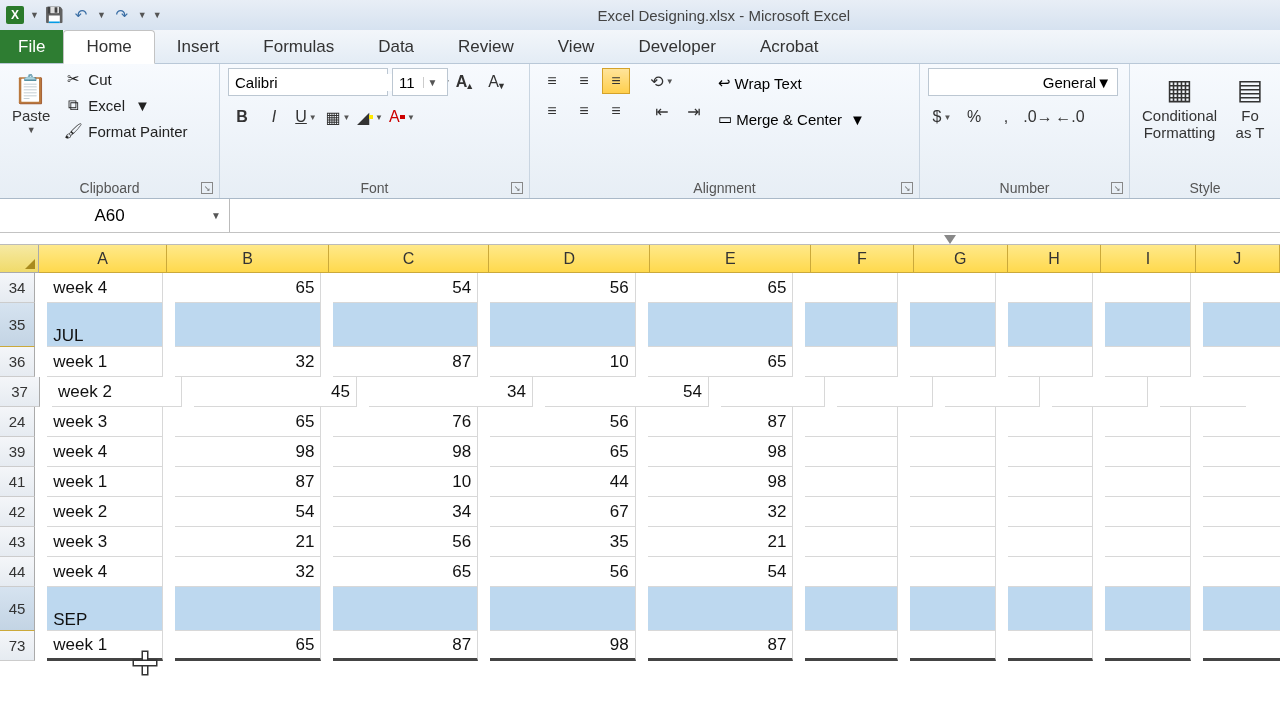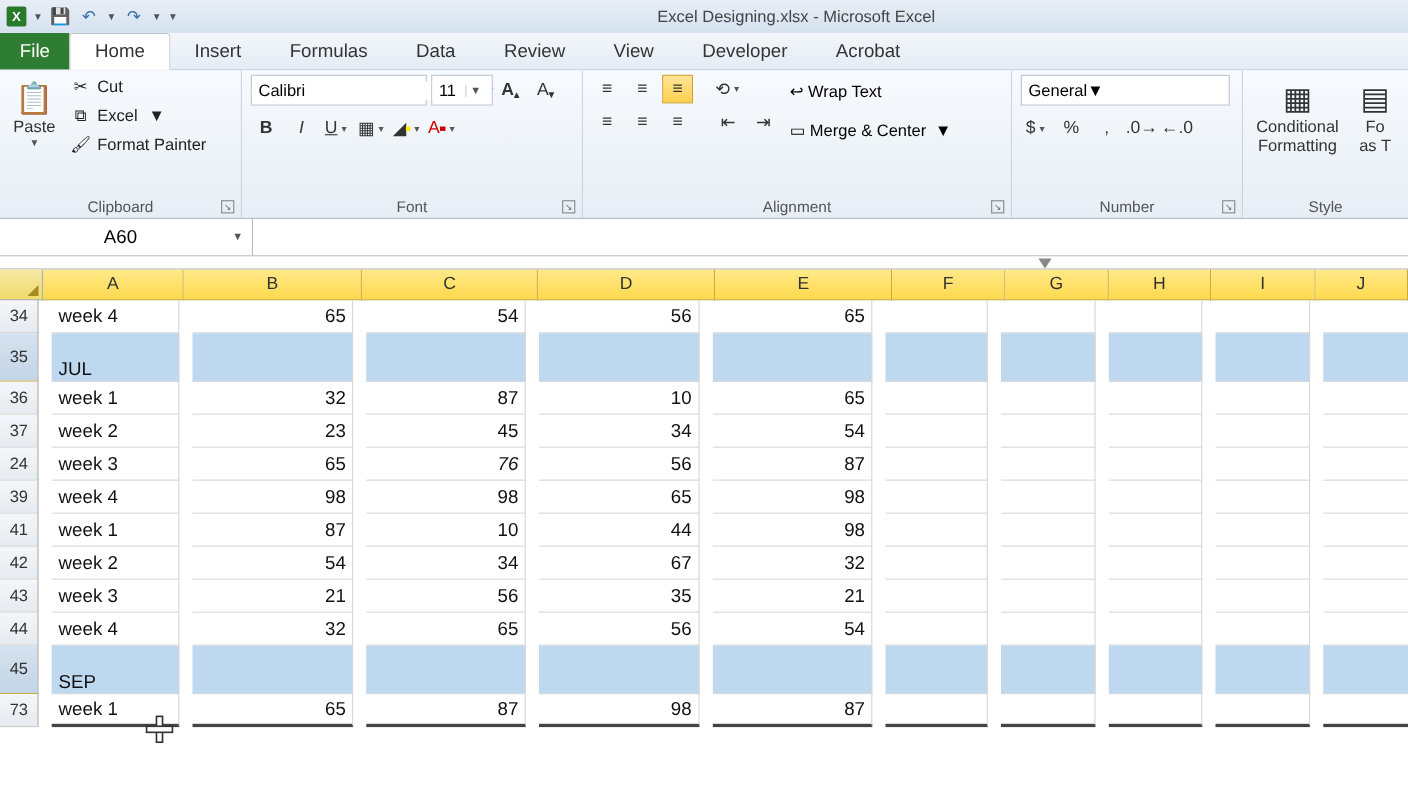--- a/index.html
+++ b/index.html
@@ -36,21 +36,21 @@
 .font-drop input { border:none; outline:none; font-size:15px; padding:0 6px; }
 .font-drop .ar { width:18px; text-align:center; color:#555; font-size:10px; border-left:1px solid #ccc; }
 .hstack { display:flex; gap:4px; align-items:center; }
 .sq { width:28px; height:26px; display:flex; align-items:center; justify-content:center; border:1px solid transparent; cursor:pointer; font-size:16px; color:#333; }
 .sq.on { background:linear-gradient(#ffe49a,#ffcf4d); border-color:#d4a22a; }
 .sq .sub { font-size:9px; position:relative; top:4px; left:-2px; }
 .sq .ddtiny { font-size:8px; margin-left:2px; color:#555; }
 .colorstrip { width:18px; height:4px; display:block; }
 .wrap-mc { display:flex; flex-direction:column; gap:6px; }
 .wrap-mc .row { display:flex; align-items:center; gap:4px; font-size:15px; cursor:pointer; padding:2px 4px; }
-.numfmt { border:1px solid #bcc7d2; background:#fff; width:190px; height:28px; display:flex; align-items:center; justify-content:flex-start; padding:0 6px; font-size:15px; }
+.numfmt { border:1px solid #bcc7d2; background:#fff; width:190px; height:28px; display:flex; align-items:center; justify-content:flex-end; padding:0 6px; font-size:15px; }
 
 
 .fbar { height:34px; display:flex; border-bottom:1px solid #c3c3c3; }
 .namebox { width:230px; border-right:1px solid #bbb; display:flex; align-items:center; padding:0 8px; font-size:17px; }
 .namebox .nbv { flex:1; text-align:center; }
 .namebox .nbd { font-size:10px; color:#555; }
 .fxarea { flex:1; display:flex; align-items:center; font-size:17px; }
 .fxarea .circ { width:26px; height:26px; border:1px solid #bbb; border-radius:50%; margin:0 8px; background:radial-gradient(#fff,#e8e8e8); }
 .fxarea .fx { font-style:italic; color:#555; width:80px; text-align:right; padding-right:12px; }
 .fxarea .fv { padding-left:6px; }
@@ -308,35 +308,34 @@
       <div class="cell num" style="width: 164px;">65</div>
       <div class="cell num" style="width: 104px;"></div>
       <div class="cell num" style="width: 96px;"></div>
       <div class="cell num" style="width: 95px;"></div>
       <div class="cell num" style="width: 96px;"></div>
       <div class="cell num last" style="width: 86px;"></div>
     </div>
     <div class="row">
       <div class="rh">37</div>
       <div class="cell txt" style="width: 130px;">week 2</div>
-      <div class="cell num" style="width: 165px;">23</div>
       <div class="cell num" style="width: 163px;">45</div>
       <div class="cell num" style="width: 164px;">34</div>
       <div class="cell num" style="width: 164px;">54</div>
       <div class="cell num" style="width: 104px;"></div>
       <div class="cell num" style="width: 96px;"></div>
       <div class="cell num" style="width: 95px;"></div>
       <div class="cell num" style="width: 96px;"></div>
       <div class="cell num last" style="width: 86px;"></div>
     </div>
     <div class="row">
       <div class="rh">24</div>
       <div class="cell txt" style="width: 130px;">week 3</div>
       <div class="cell num" style="width: 165px;">65</div>
-      <div class="cell num" style="width: 163px; font-style: italic;">76</div>
+      <div class="cell num" style="width: 163px;">76</div>
       <div class="cell num" style="width: 164px;">56</div>
       <div class="cell num" style="width: 164px;">87</div>
       <div class="cell num" style="width: 104px;"></div>
       <div class="cell num" style="width: 96px;"></div>
       <div class="cell num" style="width: 95px;"></div>
       <div class="cell num" style="width: 96px;"></div>
       <div class="cell num last" style="width: 86px;"></div>
     </div>
     <div class="row">
       <div class="rh">39</div>

